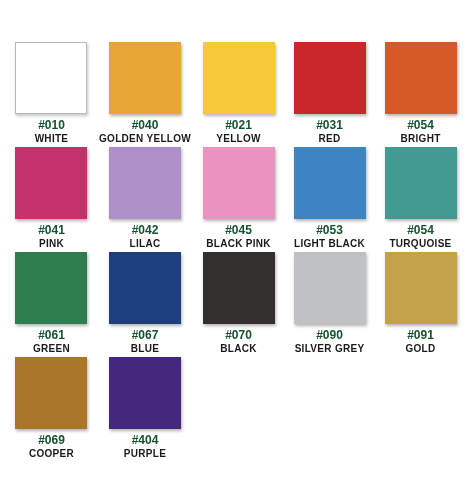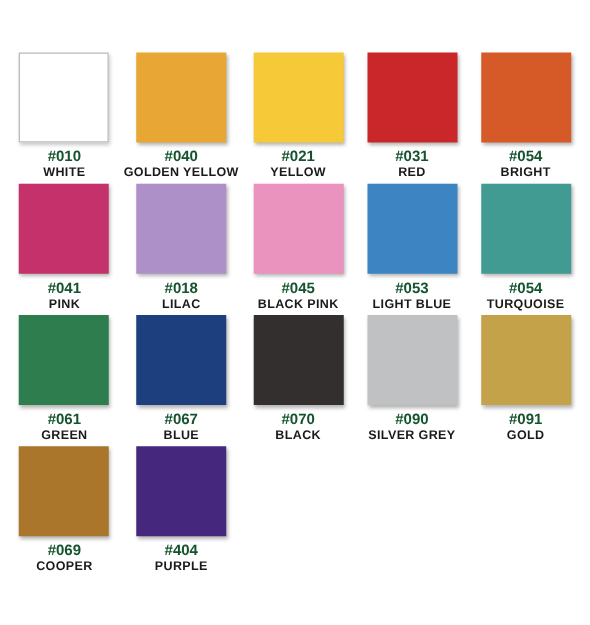--- a/index.html
+++ b/index.html
@@ -103,32 +103,32 @@
         <div class="swatch-code">#054</div>
         <div class="swatch-name">BRIGHT</div>
       </div>
       <div class="swatch-cell">
         <div class="swatch-chip" style="background-color: rgb(197, 50, 107);"></div>
         <div class="swatch-code">#041</div>
         <div class="swatch-name">PINK</div>
       </div>
       <div class="swatch-cell">
         <div class="swatch-chip" style="background-color: rgb(174, 144, 200);"></div>
-        <div class="swatch-code">#018</div>
+        <div class="swatch-code">#042</div>
         <div class="swatch-name">LILAC</div>
       </div>
       <div class="swatch-cell">
         <div class="swatch-chip" style="background-color: rgb(233, 147, 190);"></div>
         <div class="swatch-code">#045</div>
         <div class="swatch-name">BLACK PINK</div>
       </div>
       <div class="swatch-cell">
         <div class="swatch-chip" style="background-color: rgb(61, 133, 194);"></div>
         <div class="swatch-code">#053</div>
-        <div class="swatch-name">LIGHT BLUE</div>
+        <div class="swatch-name">LIGHT BLACK</div>
       </div>
       <div class="swatch-cell">
         <div class="swatch-chip" style="background-color: rgb(66, 155, 146);"></div>
         <div class="swatch-code">#054</div>
         <div class="swatch-name">TURQUOISE</div>
       </div>
       <div class="swatch-cell">
         <div class="swatch-chip" style="background-color: rgb(46, 125, 79);"></div>
         <div class="swatch-code">#061</div>
         <div class="swatch-name">GREEN</div>

